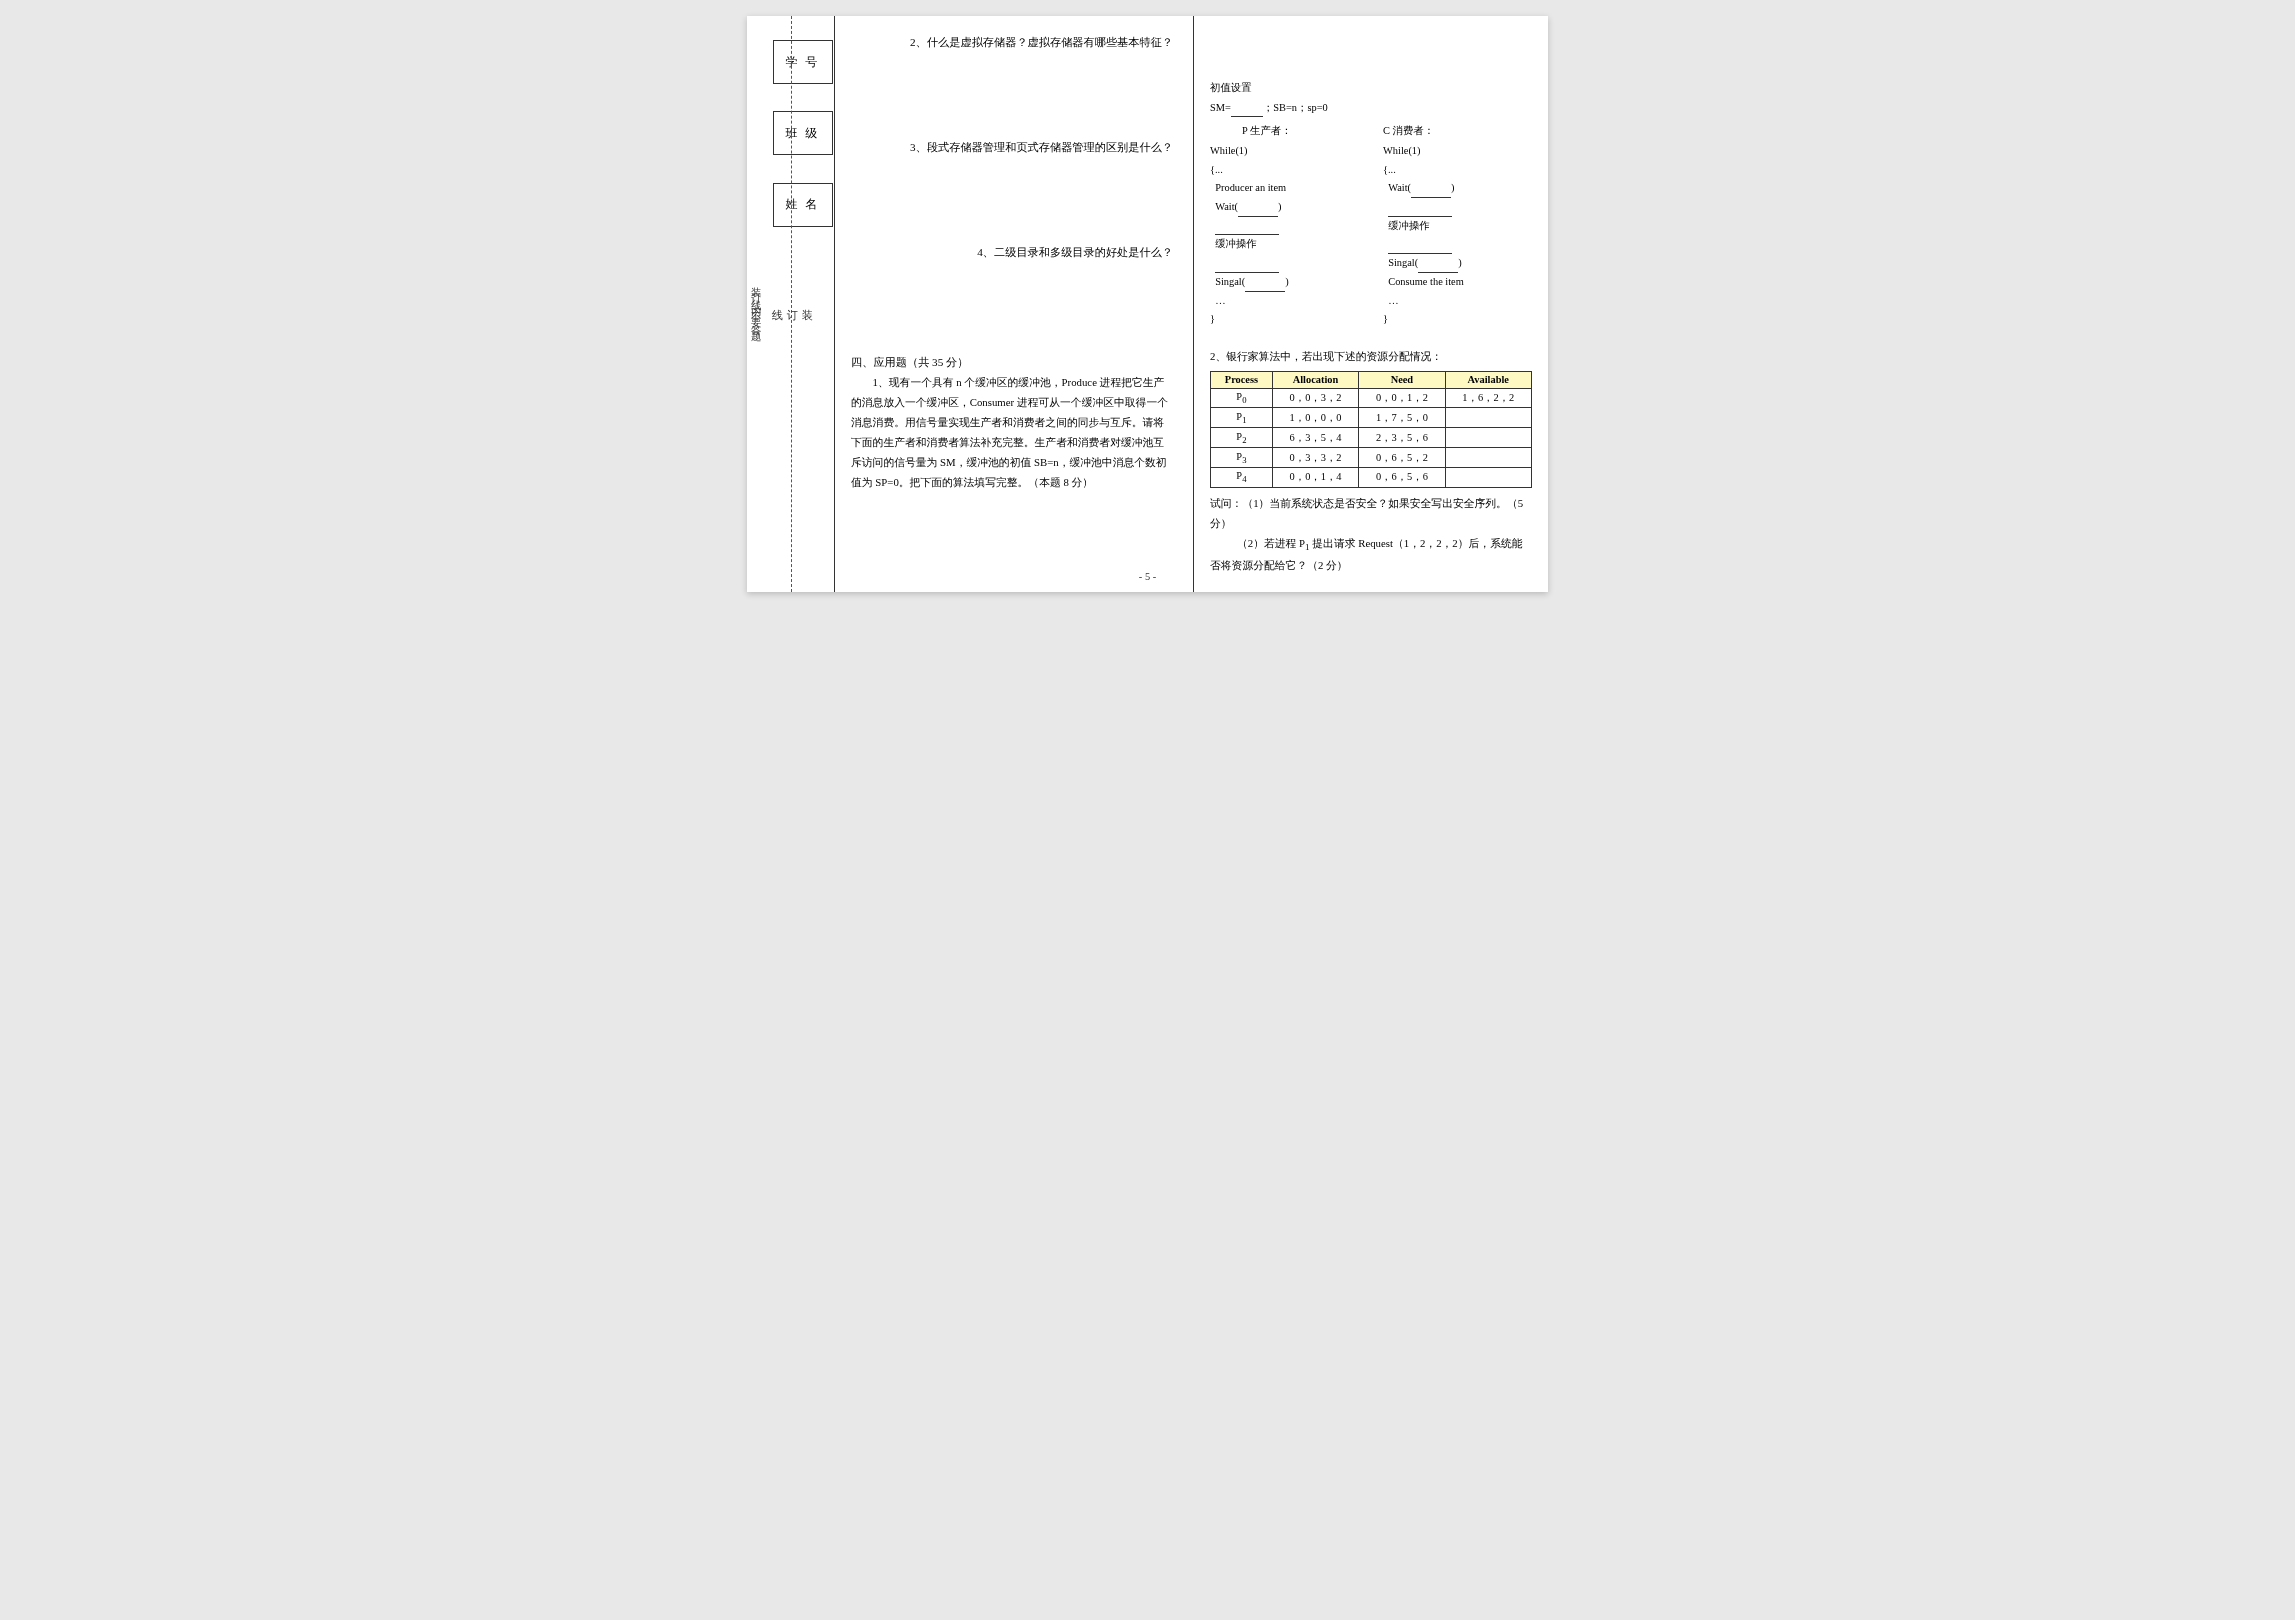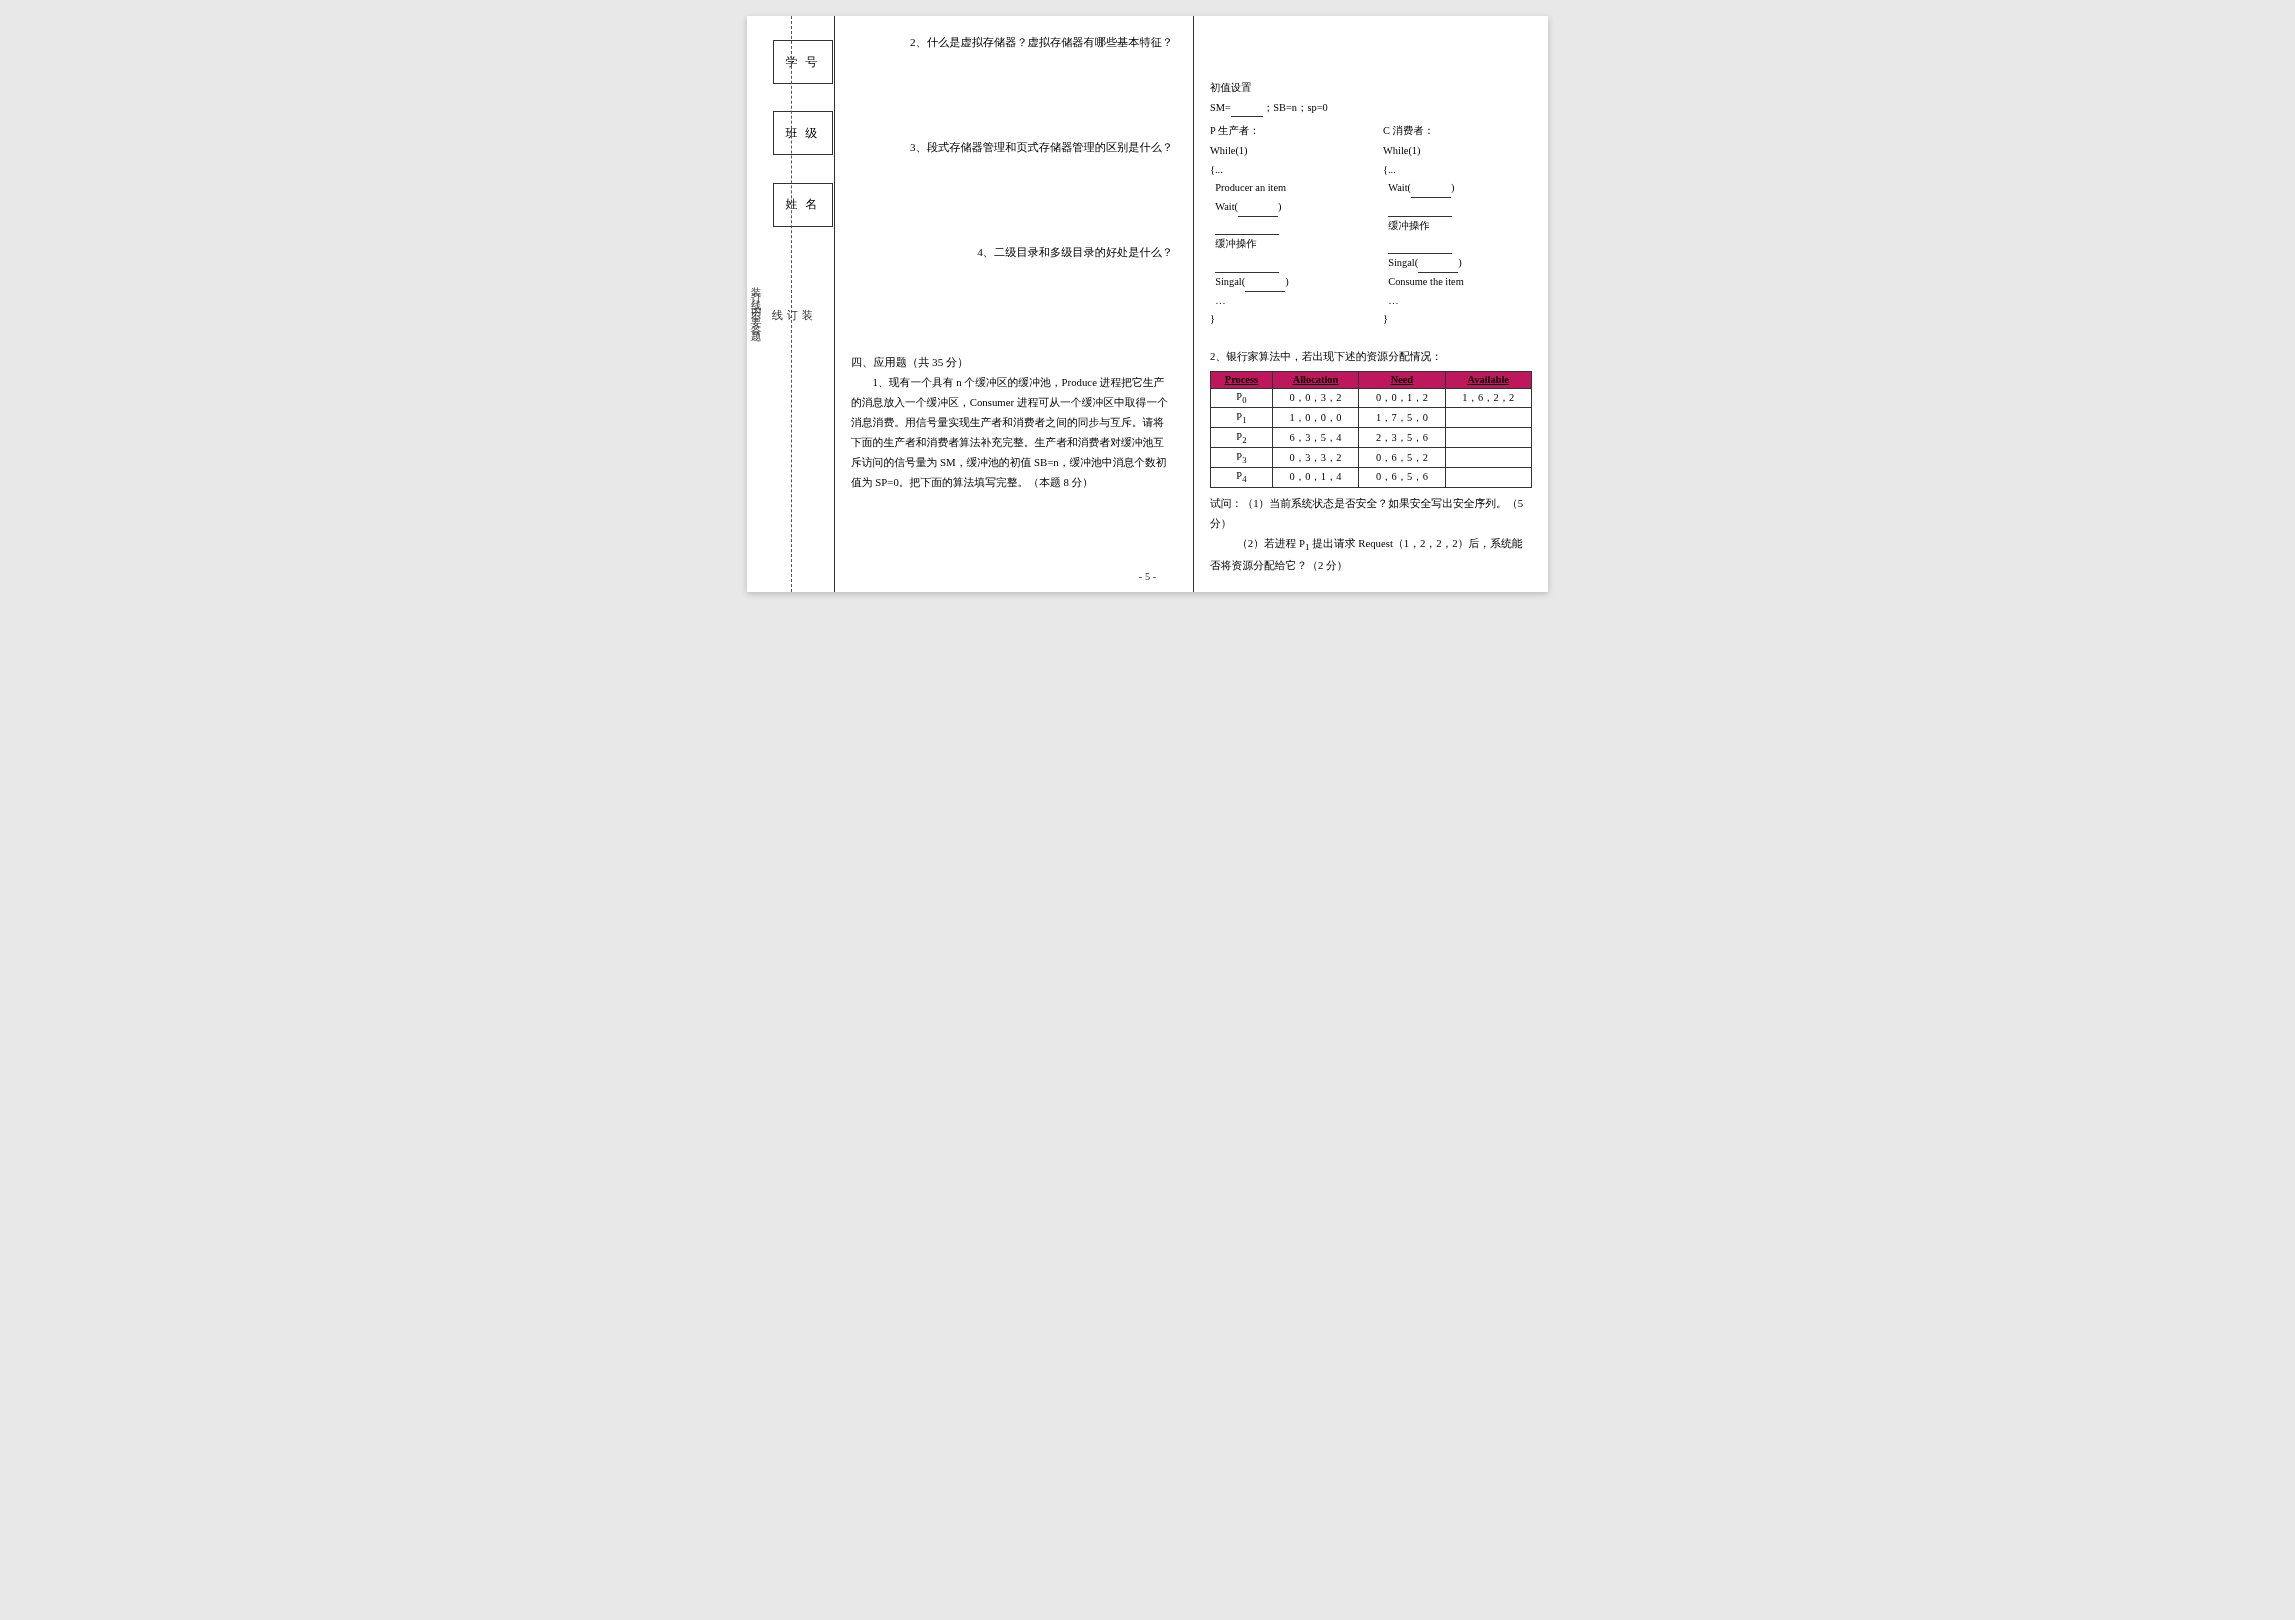--- a/index.html
+++ b/index.html
@@ -148,22 +148,21 @@
       border-collapse: collapse;
       font-size: 10.4px;
       margin-top: 4.8px;
     }
     .banker-table th, .banker-table td {
       border: 0.8px solid #333;
       padding: 2.4px 6.4px;
       text-align: center;
     }
     .banker-table th {
-      background: #be185d;
-      text-decoration: underline;
+      background: #fef9c3;
     }
     .question2 {
       font-size: 10.8px;
       line-height: 1.8;
     }
     .page-number {
       position: absolute;
       bottom: 9.6px;
       left: 50%;
       transform: translateX(-50%);
@@ -227,21 +226,21 @@
   <div class="content-right">
 
     <div class="code-section">
       <div style="margin-bottom:1.6px;">初值设置</div>
       <div style="margin-bottom:4.8px;">
         SM=<span class="blank-sm"></span>；SB=n；sp=0
       </div>
       <div class="code-columns">
 
         <div class="code-col">
-          <div style="margin-bottom:1.6px;">P 生产者：</div>
+          <div style="margin-bottom:1.6px;margin-left:32px;">P 生产者：</div>
           <div class="code-line">While(1)</div>
           <div class="code-line">{...</div>
           <div class="code-line">&nbsp;&nbsp;Producer an item</div>
           <div class="code-line">&nbsp;&nbsp;Wait(<span class="blank"></span>)</div>
           <div class="code-line">&nbsp;&nbsp;<span class="blank" style="width:64px;"></span></div>
           <div class="code-line">&nbsp;&nbsp;缓冲操作</div>
           <div class="code-line">&nbsp;&nbsp;<span class="blank" style="width:64px;"></span></div>
           <div class="code-line">&nbsp;&nbsp;Singal(<span class="blank"></span>)</div>
           <div class="code-line">&nbsp;&nbsp;…</div>
           <div class="code-line">}</div>

